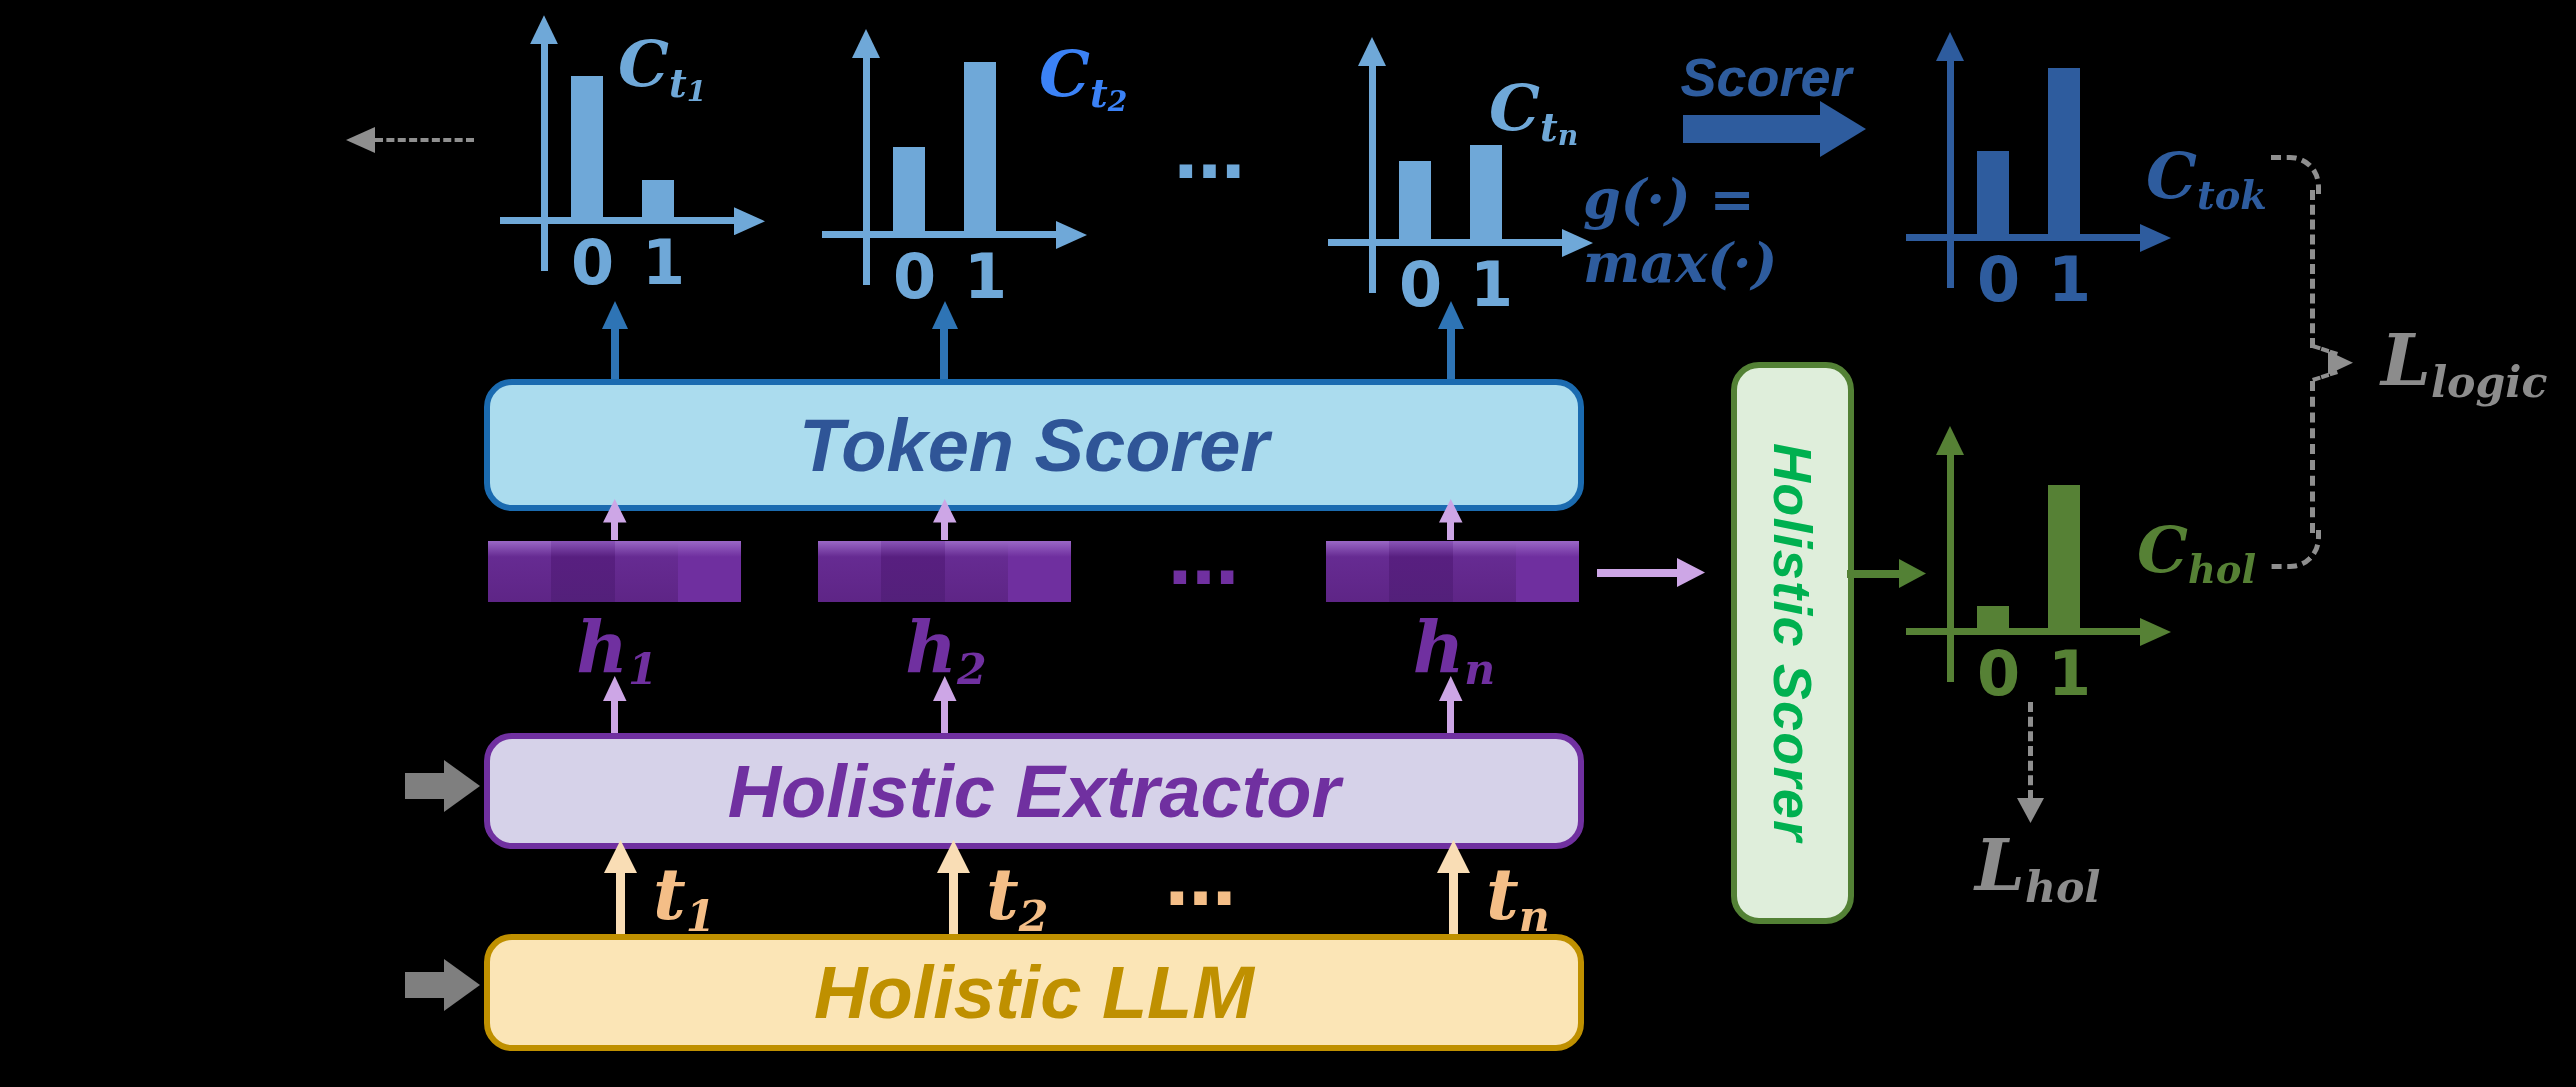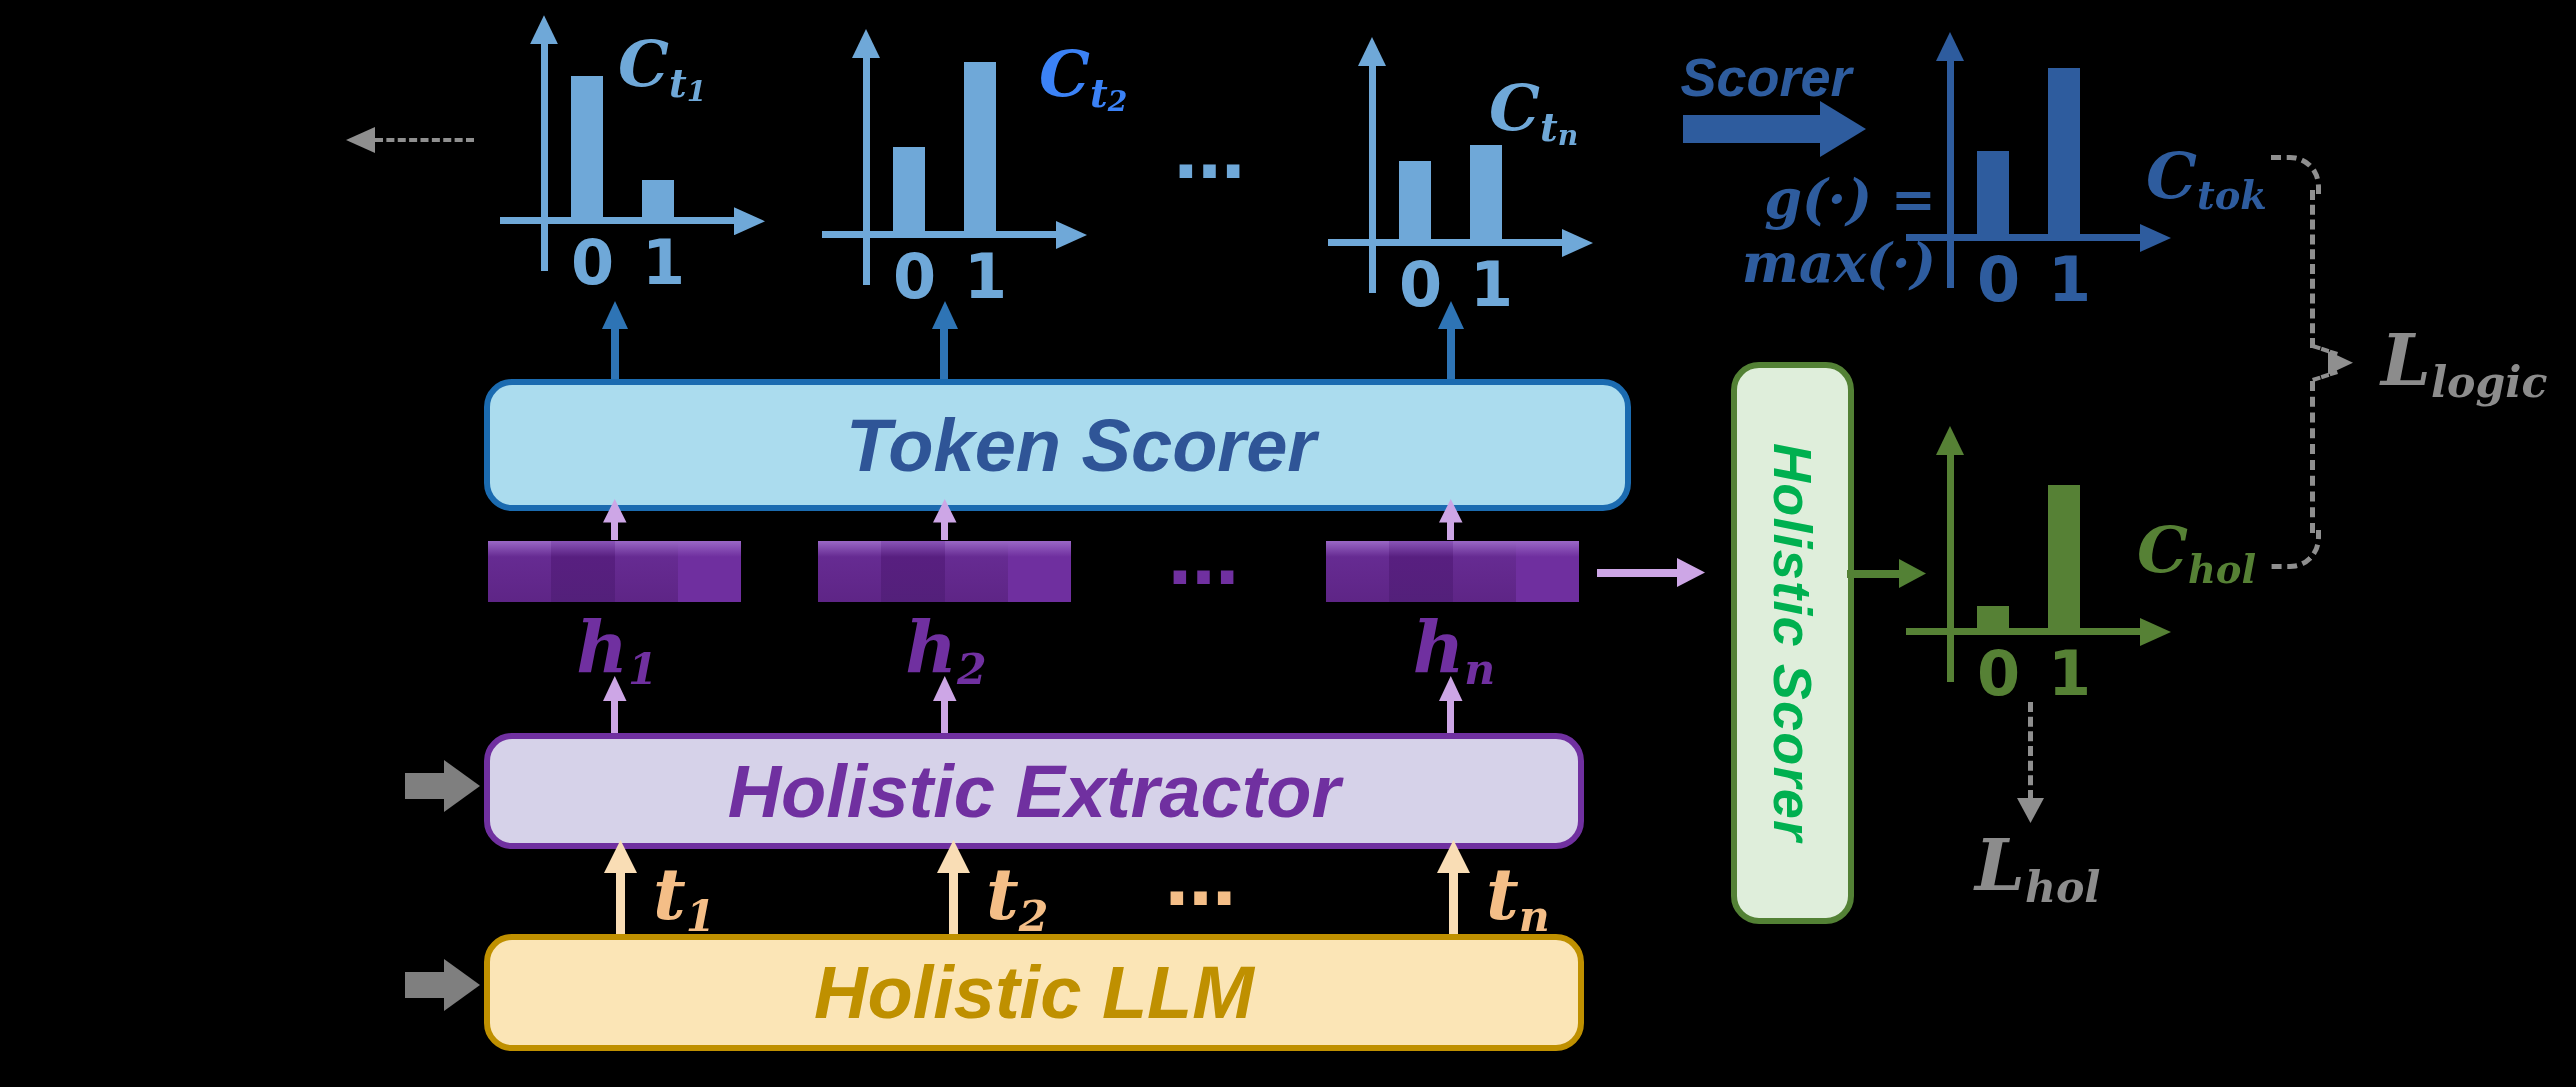--- a/index.html
+++ b/index.html
@@ -9,21 +9,21 @@
 
   
   .mi{font-family:"DejaVu Serif",serif;font-style:italic;font-weight:bold;}
   .sub{font-size:0.60em;position:relative;top:0.28em;}
   .sub2{font-size:0.44em;position:relative;top:0.52em;}
 
   
   .hbox{position:absolute;left:484px;width:1088px;border-radius:28px;border:6.5px solid;
         display:flex;align-items:center;justify-content:center;
         font-weight:bold;font-style:italic;font-size:74px;}
-  #token-scorer{top:379px;height:120px;background:var(--token_fill);border-color:var(--token_border);color:var(--token_text);padding-left:47px;}
+  #token-scorer{top:379px;height:120px;background:var(--token_fill);border-color:var(--token_border);color:var(--token_text);}
   #feature-extractor{top:733px;height:104px;background:var(--fe_fill);border-color:var(--purple);color:var(--purple);}
   #monitored-llm{top:934px;height:105px;background:var(--llm_fill);border-color:var(--gold);color:var(--gold);}
   #holistic-scorer{position:absolute;left:1731px;top:362px;width:111px;height:550px;border-radius:28px;
         border:6.5px solid var(--green_dark);background:var(--hs_fill);
         display:flex;align-items:center;justify-content:center;}
   #holistic-scorer .vlabel{writing-mode:vertical-rl;font-weight:bold;font-style:italic;
         font-size:54px;color:var(--green_text);letter-spacing:1.2px;}
 
   
   .chart{position:absolute;width:282px;height:300px;}
@@ -76,21 +76,21 @@
   .corner-br{position:absolute;border-bottom:5.3px dashed var(--gray_dash);border-right:5.3px dashed var(--gray_dash);
              border-bottom-right-radius:31px;}
 
   .loss{position:absolute;color:var(--gray_text);font-size:71px;white-space:nowrap;}
   #l-tok{font-size:77px;}
 
   .dots{position:absolute;font-family:"DejaVu Sans",sans-serif;font-weight:bold;font-size:71px;letter-spacing:2.4px;}
 
   .pool-label{position:absolute;left:1660px;top:46px;width:212px;text-align:center;
       font-weight:bold;font-style:italic;font-size:54px;color:var(--dark_blue);}
-  .pool-formula{position:absolute;left:1583px;top:167px;width:353px;text-align:right;
+  .pool-formula{position:absolute;left:1583px;top:167px;width:353px;text-align:left;
       font-size:54px;color:var(--dark_blue);}
 
   .hlabel{position:absolute;top:605px;width:94px;text-align:center;font-size:71px;color:var(--purple);}
   .tlabel{position:absolute;top:852px;width:100px;font-size:71px;color:var(--orange_text);}
 </style>
 </head>
 <body>
 
 <div id="stage">
 

